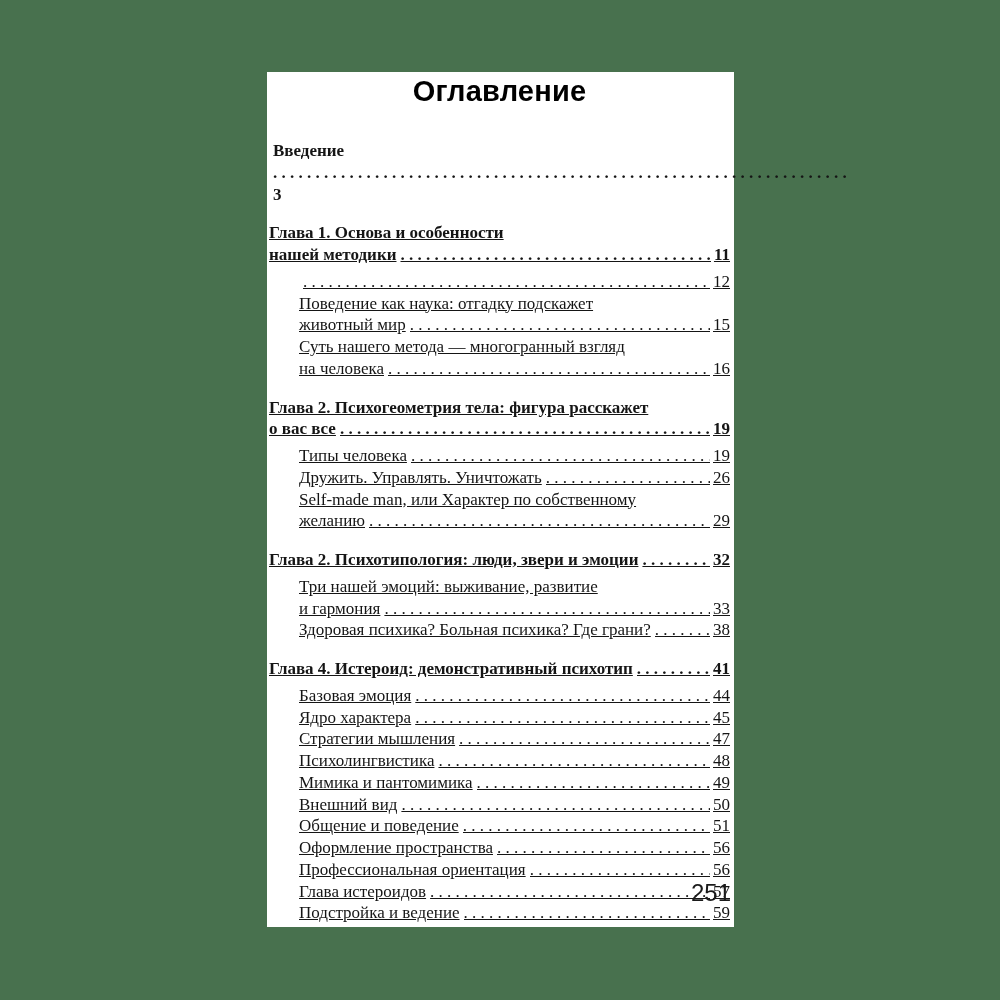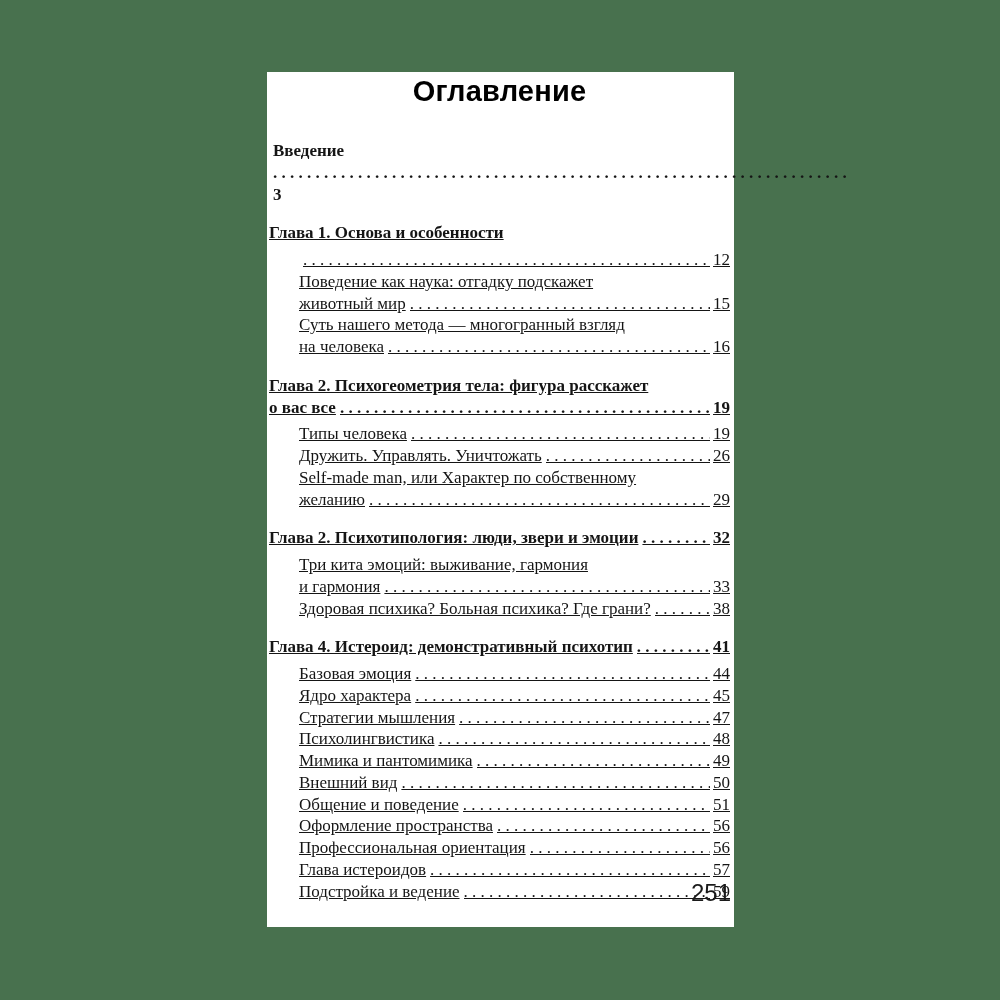--- a/index.html
+++ b/index.html
@@ -80,20 +80,25 @@
 
       <div class="e b intro">
         <span class="t">Введение</span>
           <span class="d"></span>
           <span class="p">3</span>
       </div>
 
       <div class="grp">
         <div class="b">
           <div>Глава 1. Основа и особенности</div>
+          <div class="e">
+            <span class="t">нашей методики</span>
+              <span class="d"></span>
+              <span class="p">11</span>
+          </div>
         </div>
         <div class="subs">
           <div class="e">
               <span class="d"></span>
               <span class="p">12</span>
           </div>
           <div>
             <div>Поведение как наука: отгадку подскажет</div>
             <div class="e">
               <span class="t">животный мир</span>
@@ -144,21 +149,21 @@
       </div>
 
       <div class="grp">
         <div class="e b">
           <span class="t">Глава 2. Психотипология: люди, звери и эмоции</span>
             <span class="d"></span>
             <span class="p">32</span>
         </div>
         <div class="subs">
           <div>
-            <div>Три кита эмоций: выживание, гармония</div>
+            <div>Три нашей эмоций: выживание, развитие</div>
             <div class="e">
               <span class="t">и гармония</span>
                 <span class="d"></span>
                 <span class="p">33</span>
             </div>
           </div>
           <div class="e">
             <span class="t">Здоровая психика? Больная психика? Где грани?</span>
               <span class="d"></span>
               <span class="p">38</span>

